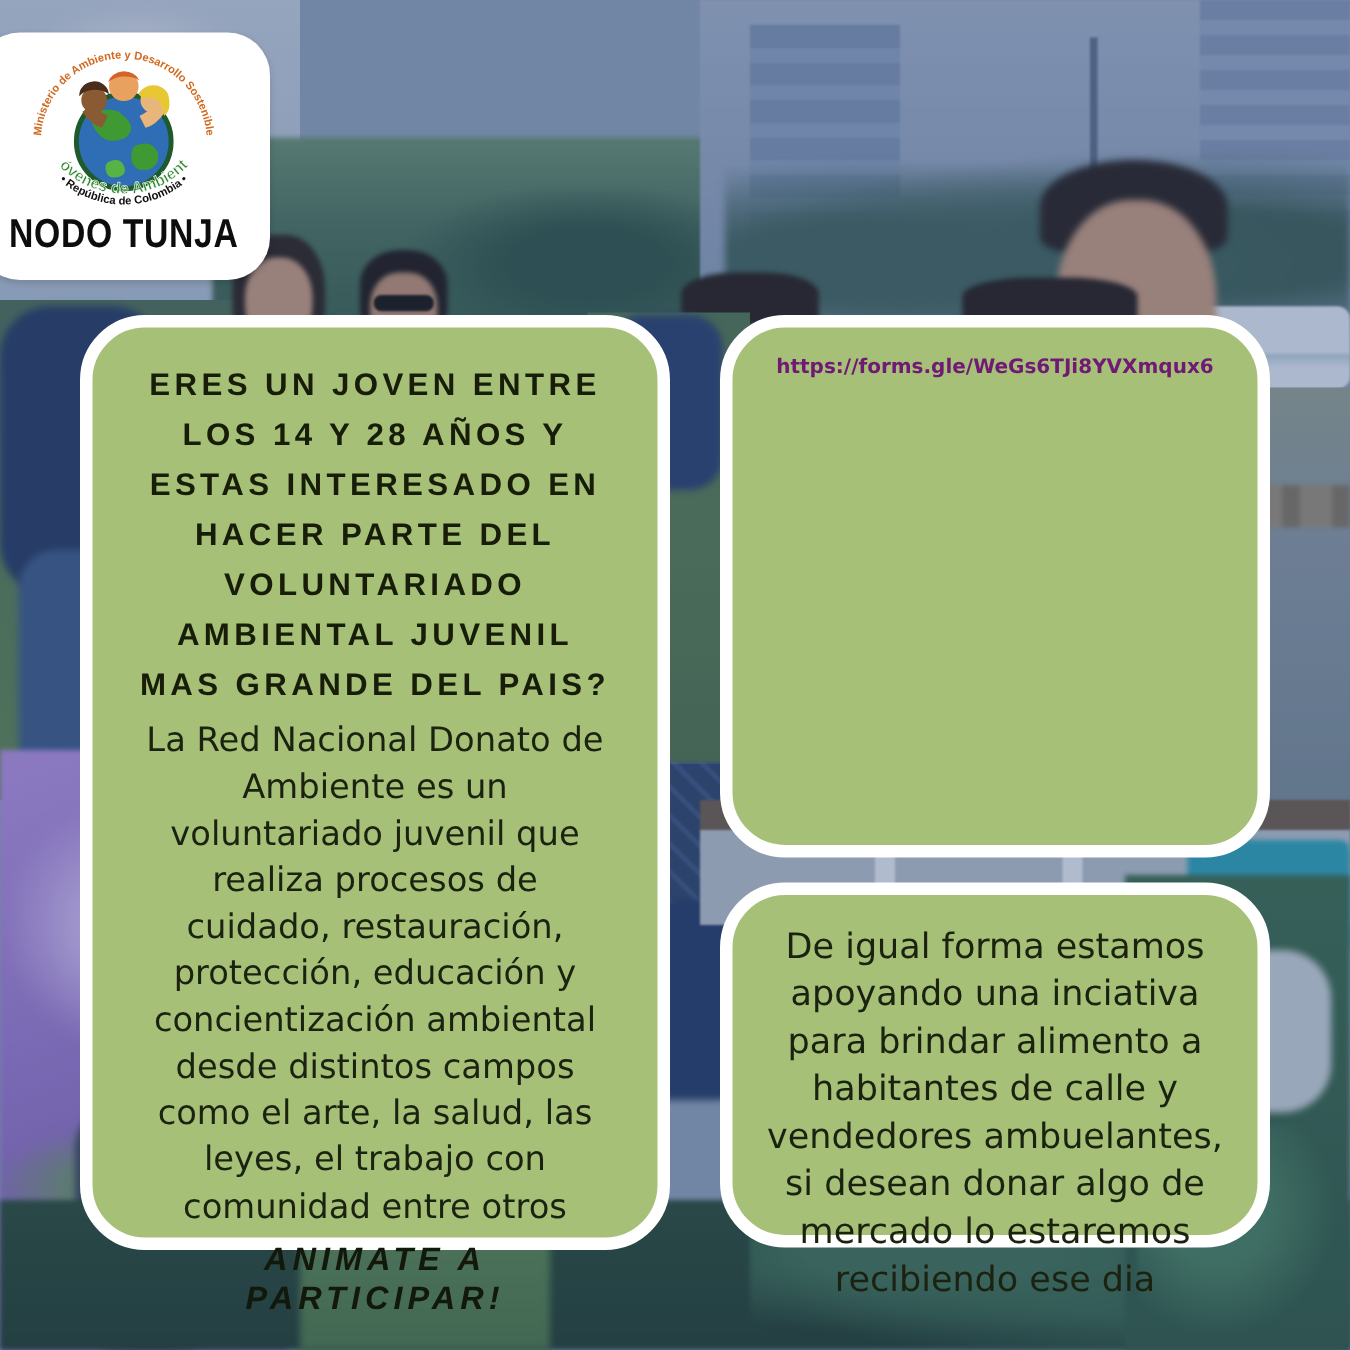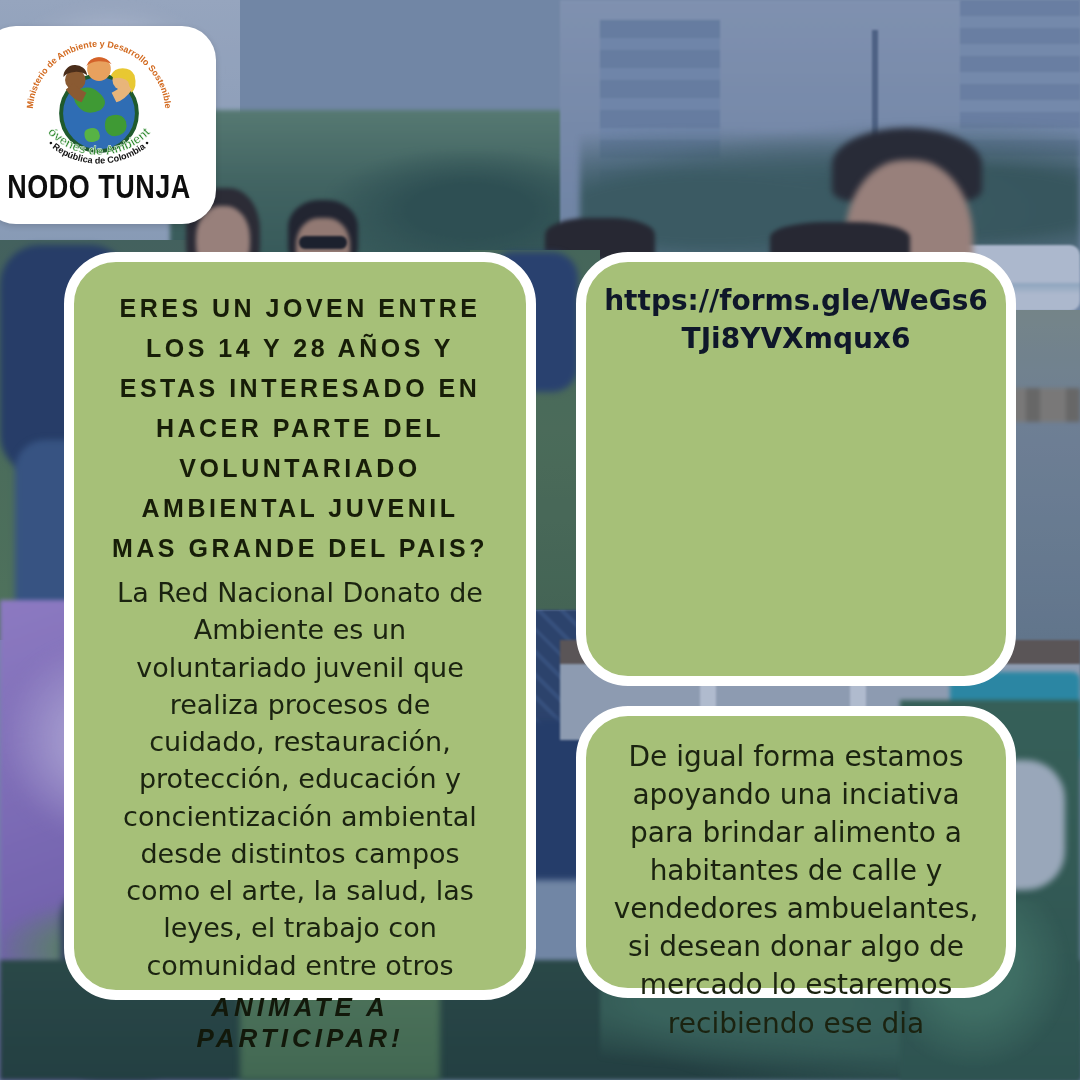--- a/index.html
+++ b/index.html
@@ -35,21 +35,21 @@
     box-sizing:border-box;color:#1d2410;text-align:center;}
   .left-box{left:64px;top:252px;width:472px;height:748px;padding:26px 36px 10px;}
   .invite-box{left:576px;top:252px;width:440px;height:434px;padding:20px 16px;}
   .donate-box{left:576px;top:706px;width:440px;height:292px;padding:22px 14px;}
   .caps{font-family:"Liberation Sans",sans-serif;font-weight:bold;font-size:25px;
     letter-spacing:3.5px;line-height:1.6;color:#171d08;}
   .bodytxt{font-size:27px;line-height:1.38;margin-top:6px;color:#1b2310;}
   .cta{font-family:"Liberation Sans",sans-serif;font-weight:bold;font-size:26px;
     letter-spacing:4px;font-style:italic;margin-top:8px;color:#12180a;}
   .invite-box .bodytxt,.donate-box .bodytxt{font-size:28px;line-height:1.36;margin-top:0;}
-  .linktxt{font-size:28px;line-height:1.36;word-break:break-all;font-weight:bold;color:#0f172a;}
+  .linktxt{font-size:16px;line-height:1.36;word-break:break-all;font-weight:bold;color:#701a75;}
 
   
   .footer-pill{left:185px;top:1016px;width:706px;height:50px;background:#fff;
     border-radius:27px;display:flex;align-items:center;justify-content:center;
     box-shadow:0 2px 5px rgba(0,0,0,.2);}
   .footer-text{font-family:"Liberation Sans",sans-serif;font-weight:bold;font-size:29px;
     color:#101408;transform:scaleY(1.08);white-space:nowrap;}
 </style>
 </head>
 <body>

